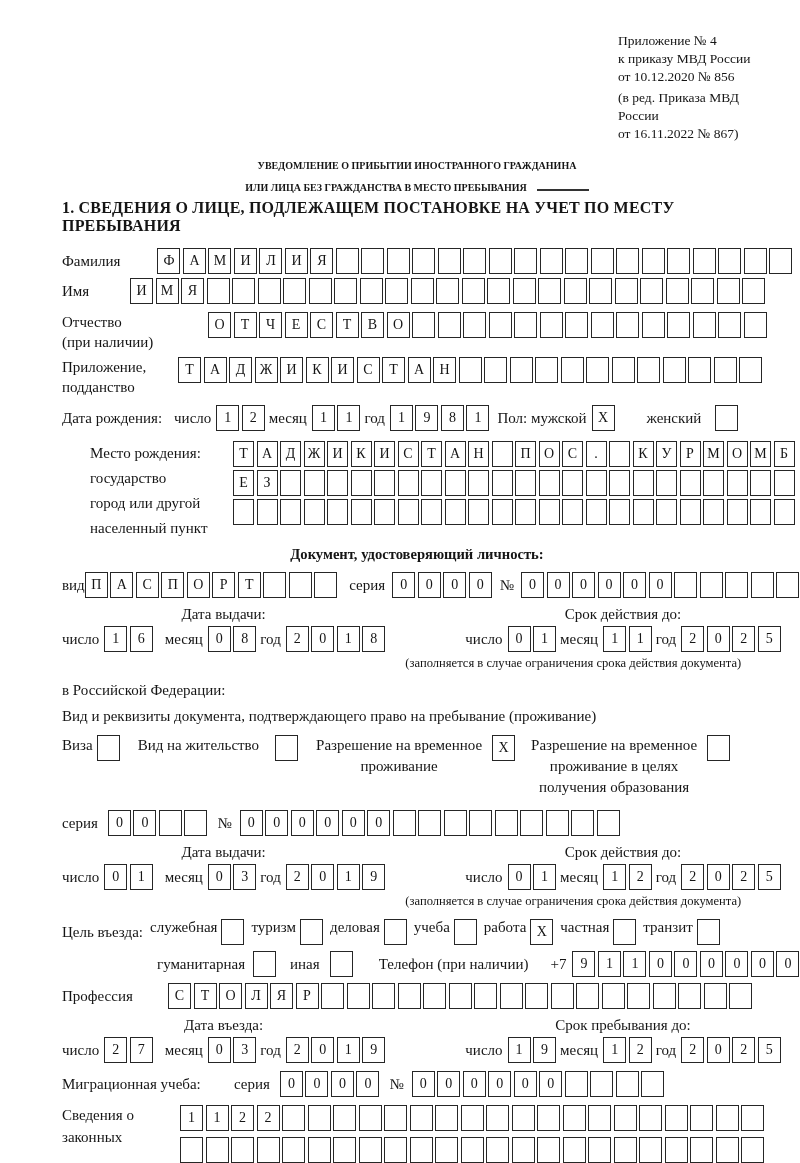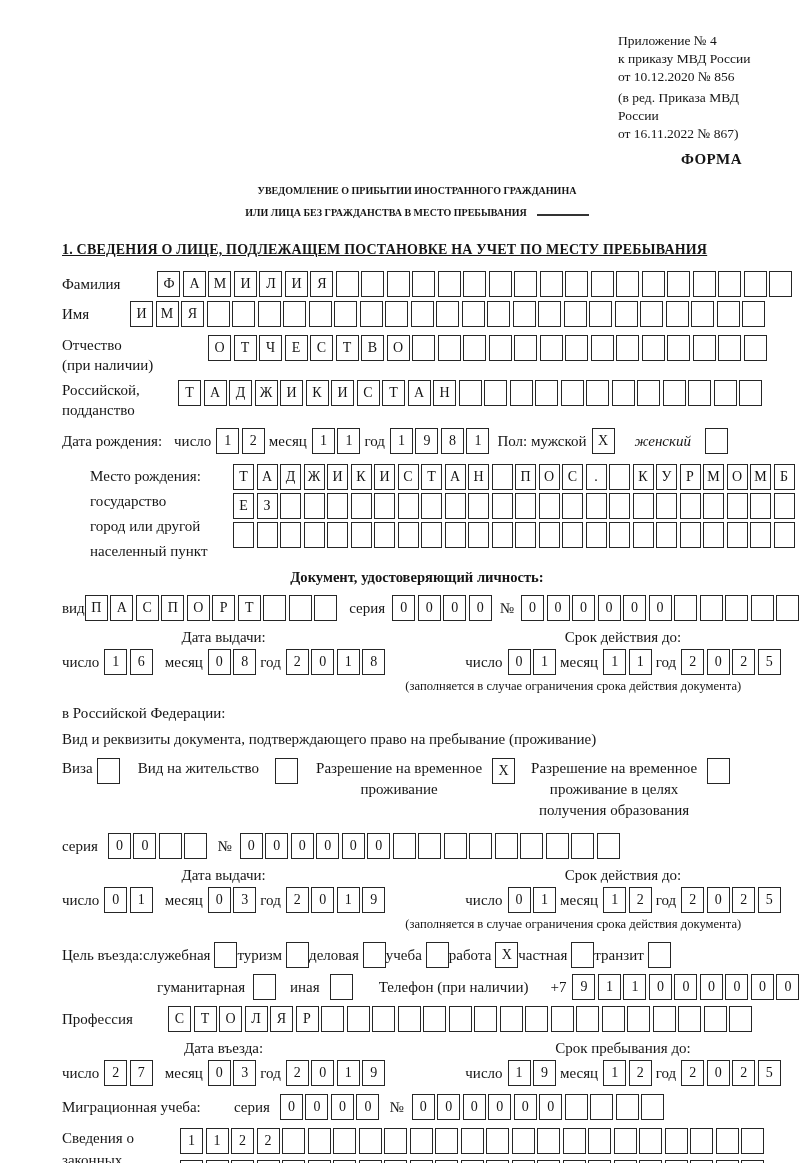--- a/index.html
+++ b/index.html
@@ -11,21 +11,21 @@
   .page { padding:32px 28px 10px 62px; }
 
   
   .hdr { margin-left:556px; font-size:13.5px; line-height:18px; }
   .hdr .amend { margin-top:3px; }
   .forma { text-align:right; padding-right:30px; font-weight:bold; font-size:15px; margin-top:8px; letter-spacing:0.5px; }
 
   
   .title { text-align:center; font-weight:bold; font-size:10px; line-height:22px; margin-top:12px; }
   .blank-ul { display:inline-block; width:52px; border-bottom:2px solid #333; height:14px; margin-left:10px; }
-  .sec-head { font-weight:bold; font-size:14px; margin-top:18px; letter-spacing:0.2px;text-decoration:underline; }
+  .sec-head { font-weight:bold; font-size:16px; letter-spacing:0.2px; }
 
   
   .row { display:flex; align-items:center; margin-top:4px; }
   .lbl { font-size:15px; white-space:nowrap; }
   .lbl2 { font-size:15px; line-height:20px; white-space:nowrap; }
   .bx { display:flex; gap:2.5px; }
   .bx .b {
     width:23px; height:26px; flex:0 0 auto;
     border:1.5px solid #262626; background:#fff;
     display:flex; align-items:center; justify-content:center;
@@ -54,42 +54,41 @@
 
   .doc-head { text-align:center; font-weight:bold; font-size:14.6px; margin-top:5px; }
 
   
   .permits { display:flex; align-items:flex-start; margin-top:6px; }
   .permits .bx { margin-top:0; }
   .plbl { font-size:15px; line-height:21px; text-align:center; white-space:nowrap; }
 
   
   .purpose { display:flex; align-items:center; margin-top:10px; }
-  .purpose .item { display:flex; align-items:center; }
+  .purpose .item { display:flex; align-items:flex-start; margin-left:7px; }
   .purpose .item .lbl { margin-right:4px; }
 
   .repr { display:flex; align-items:flex-start; margin-top:8px; }
   .repr .labels { width:118px; flex:0 0 auto; font-size:15px; line-height:21.5px; }
   .repr .rows .bx { margin-bottom:6px; }
 </style>
 </head>
 <body>
 
 <div class="page">
 
   <div class="hdr">
     <div>Приложение № 4</div>
     <div>к приказу МВД России</div>
     <div>от 10.12.2020 № 856</div>
     <div class="amend">
       <div>(в ред. Приказа МВД России</div>
       <div>от 16.11.2022 № 867)</div>
     </div>
   </div>
-  <div class="forma">ФОРМА</div>
 
   <div class="title">
     <div>УВЕДОМЛЕНИЕ О ПРИБЫТИИ ИНОСТРАННОГО ГРАЖДАНИНА</div>
     <div><span>ИЛИ ЛИЦА БЕЗ ГРАЖДАНСТВА В МЕСТО ПРЕБЫВАНИЯ</span><span class="blank-ul"></span></div>
   </div>
 
   <div class="sec-head">1. СВЕДЕНИЯ О ЛИЦЕ, ПОДЛЕЖАЩЕМ ПОСТАНОВКЕ НА УЧЕТ ПО МЕСТУ ПРЕБЫВАНИЯ</div>
 
   <div class="row" style="margin-top:13px;gap:37px;">
     <span class="lbl" style="width:68px;">Фамилия</span>
@@ -179,21 +178,21 @@
         <span class="b"></span>
         <span class="b"></span>
         <span class="b"></span>
         <span class="b"></span>
         <span class="b"></span>
       </div>
   </div>
 
   <div class="row twoLineRow" style="margin-top:5px;">
     <div class="lblcol" style="width:116px;">
-      <div class="lbl2">Российской,</div>
+      <div class="lbl2">Приложение,</div>
       <div class="lbl2">подданство</div>
     </div>
     <div class="bx">
         <span class="b">Т</span>
         <span class="b">А</span>
         <span class="b">Д</span>
         <span class="b">Ж</span>
         <span class="b">И</span>
         <span class="b">К</span>
         <span class="b">И</span>
@@ -234,21 +233,21 @@
           <span class="b">1</span>
           <span class="b">9</span>
           <span class="b">8</span>
           <span class="b">1</span>
         </div>
     </div>
     <span class="lbl inlinegap">Пол: мужской</span>
     <div class="bx" style="margin-left:5px;">
         <span class="b">X</span>
       </div>
-    <span class="lbl" style="margin-left:20px;font-style:italic;">женский</span>
+    <span class="lbl" style="margin-left:32px;">женский</span>
     <div class="bx" style="margin-left:14px;">
         <span class="b"></span>
       </div>
   </div>
 
   <div class="bp">
     <div class="labels">
       <div>Место рождения:</div>
       <div>государство</div>
       <div>город или другой</div>

